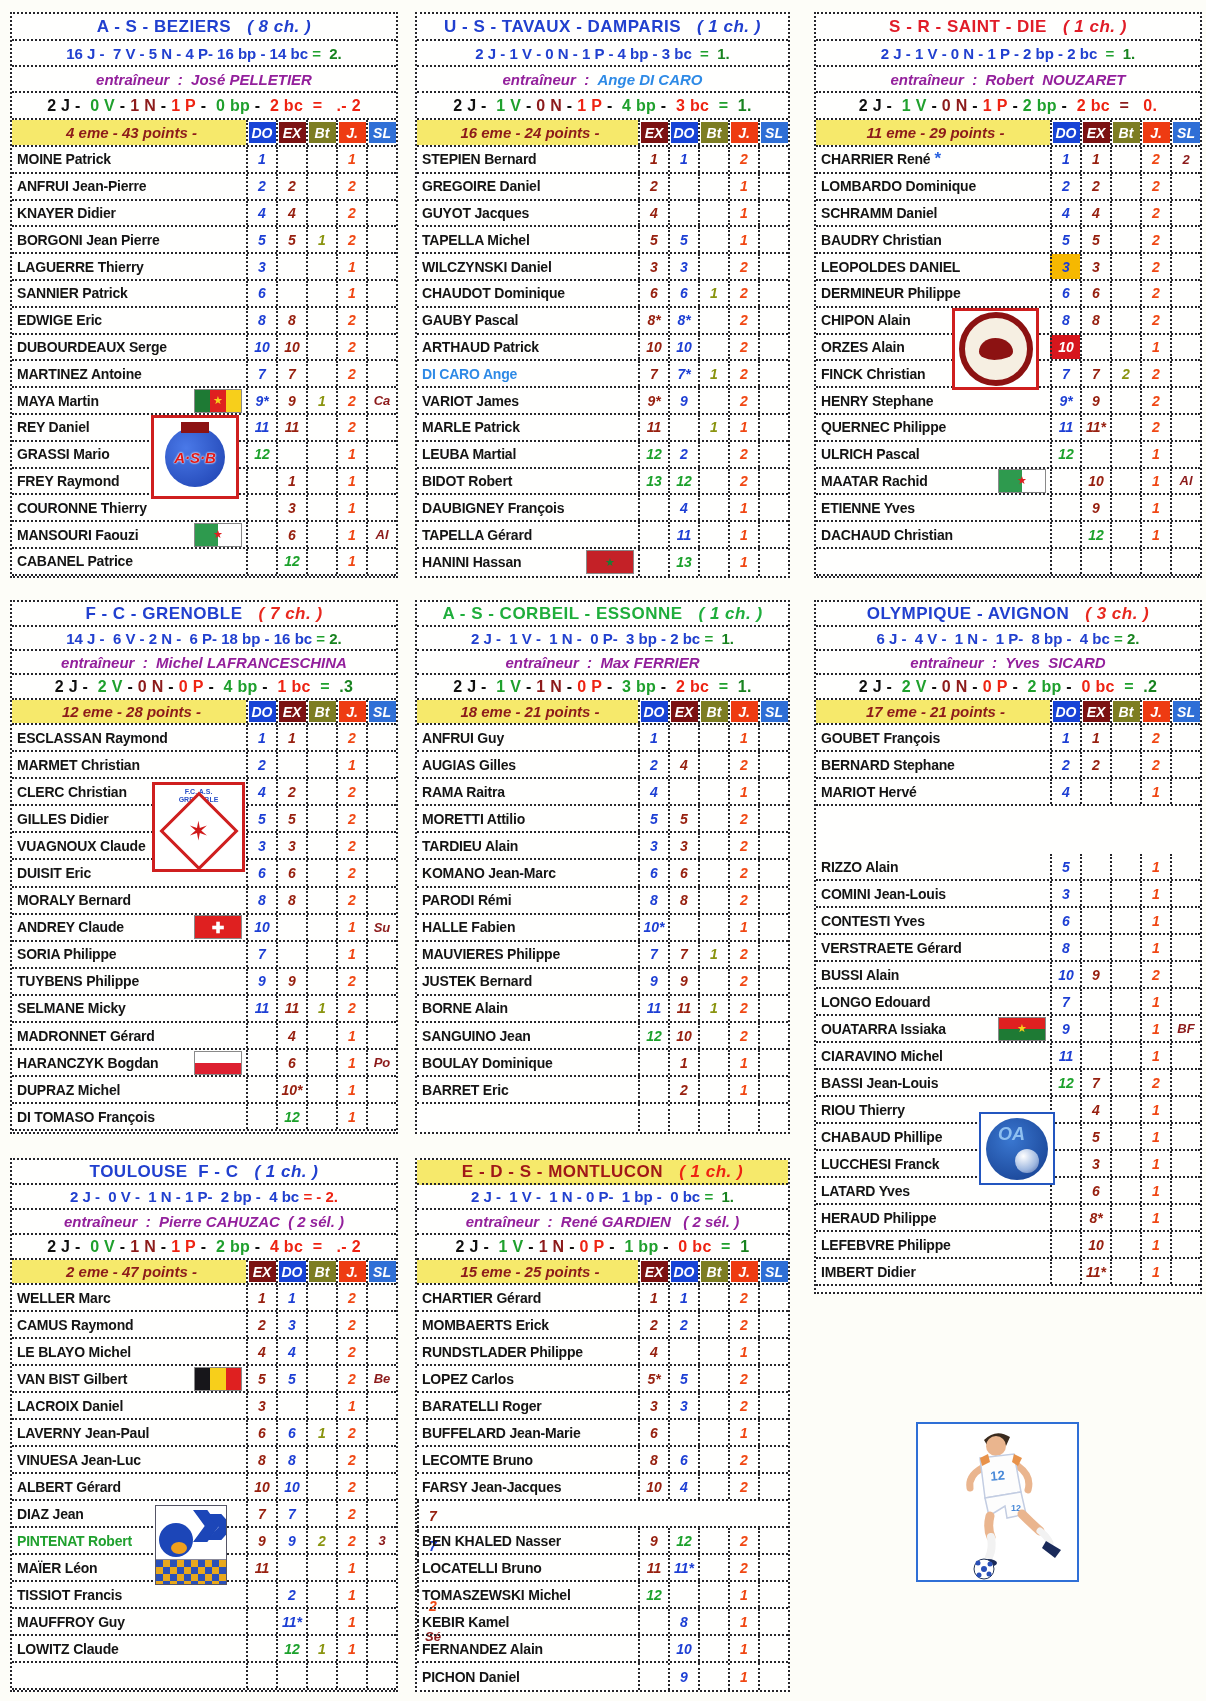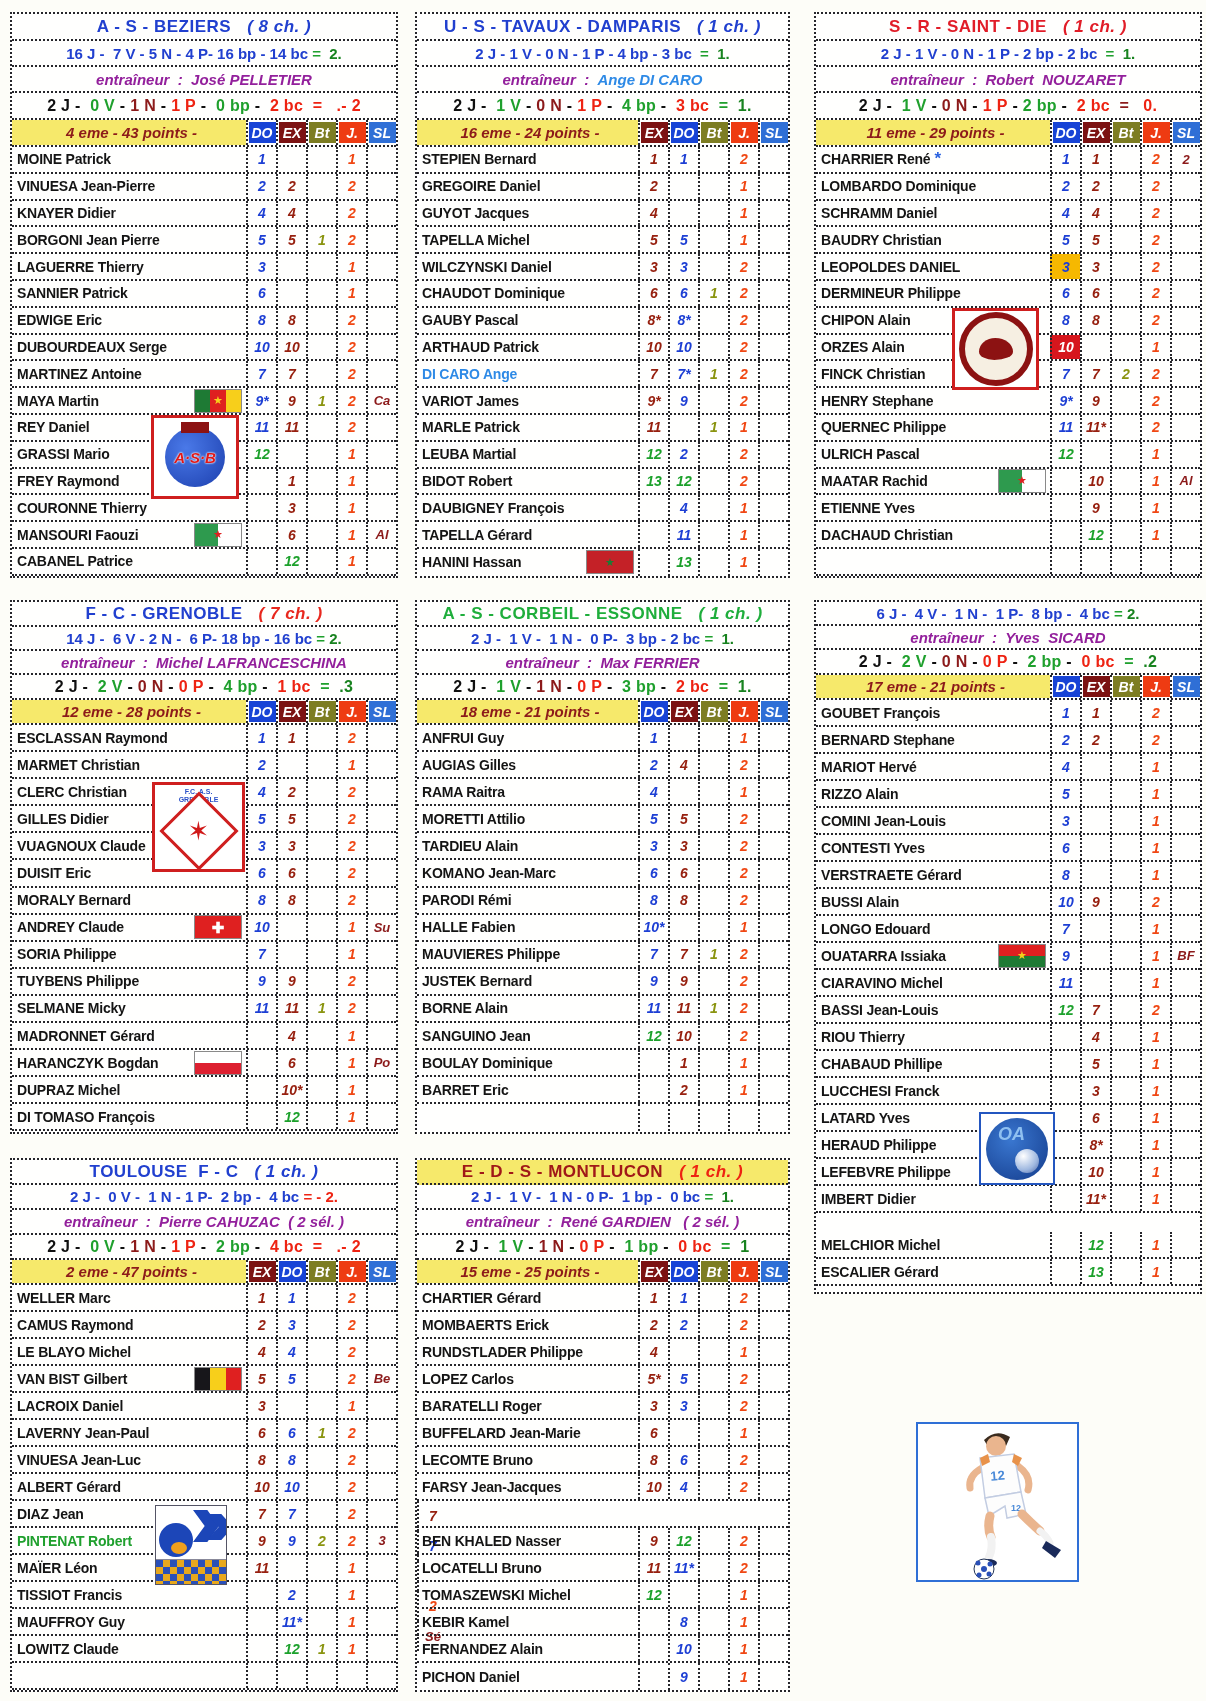--- a/index.html
+++ b/index.html
@@ -69,21 +69,21 @@
             <span class="pname">MOINE Patrick</span>
           </div>
           <div class="val-cell" style="color: rgb(29, 63, 212);">1</div>
           <div class="val-cell" style="color: rgb(151, 32, 15);"></div>
           <div class="val-cell" style="color: rgb(138, 148, 15);"></div>
           <div class="val-cell" style="color: rgb(240, 71, 19);">1</div>
           <div class="val-cell" style="color: rgb(140, 26, 26); font-size: 13px;"></div>
         </div>
         <div class="grid-row" style="height: 26.8px;">
           <div class="name-zone">
-            <span class="pname">VINUESA Jean-Pierre</span>
+            <span class="pname">ANFRUI Jean-Pierre</span>
           </div>
           <div class="val-cell" style="color: rgb(29, 63, 212);">2</div>
           <div class="val-cell" style="color: rgb(151, 32, 15);">2</div>
           <div class="val-cell" style="color: rgb(138, 148, 15);"></div>
           <div class="val-cell" style="color: rgb(240, 71, 19);">2</div>
           <div class="val-cell" style="color: rgb(140, 26, 26); font-size: 13px;"></div>
         </div>
         <div class="grid-row" style="height: 26.8px;">
           <div class="name-zone">
             <span class="pname">KNAYER Didier</span>
@@ -990,20 +990,21 @@
         <div class="grid-row" style="height: 27.1px;">
           <div class="name-zone"></div>
           <div class="val-cell"></div>
           <div class="val-cell"></div>
           <div class="val-cell"></div>
           <div class="val-cell"></div>
           <div class="val-cell"></div>
         </div>
       </div>
       <div class="block" style="left: 814px; top: 600px; width: 388px; height: 694px;">
+        <div class="hline title-line" style="height: 25px;"><span style="color: rgb(33, 64, 207);">OLYMPIQUE - AVIGNON</span><span class="title-suffix" style="color: rgb(232, 40, 30);">( 3 ch. )</span></div>
         <div class="hline season-line" style="height: 24px;"><span style="color: rgb(33, 64, 207);">6 J -  4 V -  1 N -  1 P-  8 bp -  4 bc </span><span style="color: rgb(31, 160, 45);">= </span><span style="color: rgb(24, 131, 31);">2.</span></div>
         <div class="hline coach-line" style="height: 24px;"><span style="color: rgb(147, 32, 156);">entraîneur  :  </span><span style="color: rgb(147, 32, 156);">Yves  SICARD</span></div>
         <div class="hline current-line" style="height: 25px;"><span style="color: rgb(16, 16, 16);">2 J -  </span><span style="color: rgb(31, 160, 45);">2 V</span><span style="color: rgb(16, 16, 16);"> - </span><span style="color: rgb(140, 26, 26);">0 N</span><span style="color: rgb(16, 16, 16);"> - </span><span style="color: rgb(238, 35, 18);">0 P</span><span style="color: rgb(16, 16, 16);"> -  </span><span style="color: rgb(31, 160, 45);">2 bp</span><span style="color: rgb(16, 16, 16);"> -  </span><span style="color: rgb(238, 35, 18);">0 bc</span><span style="color: rgb(31, 160, 45);">  =  </span><span style="color: rgb(24, 131, 31);">.2</span></div>
         <div class="grid-row" style="height: 25px;">
           <div class="name-zone" style="background: rgb(246, 233, 107);">
             <div class="stand-text">17 eme  -  21 points -</div>
           </div>
           <div class="val-cell">
             <div class="head-box" style="background: rgb(23, 67, 214); color: rgb(255, 255, 255);">DO</div>
           </div>
@@ -1043,21 +1044,21 @@
         <div class="grid-row" style="height: 27px;">
           <div class="name-zone">
             <span class="pname">MARIOT Hervé</span>
           </div>
           <div class="val-cell" style="color: rgb(29, 63, 212);">4</div>
           <div class="val-cell" style="color: rgb(151, 32, 15);"></div>
           <div class="val-cell" style="color: rgb(138, 148, 15);"></div>
           <div class="val-cell" style="color: rgb(240, 71, 19);">1</div>
           <div class="val-cell" style="color: rgb(140, 26, 26); font-size: 13px;"></div>
         </div>
-        <div class="grid-row" style="height: 27px;">
+        <div class="grid-row" style="height: 27px; margin-top: 48px;">
           <div class="name-zone">
             <span class="pname">RIZZO Alain</span>
           </div>
           <div class="val-cell" style="color: rgb(29, 63, 212);">5</div>
           <div class="val-cell" style="color: rgb(151, 32, 15);"></div>
           <div class="val-cell" style="color: rgb(138, 148, 15);"></div>
           <div class="val-cell" style="color: rgb(240, 71, 19);">1</div>
           <div class="val-cell" style="color: rgb(140, 26, 26); font-size: 13px;"></div>
         </div>
         <div class="grid-row" style="height: 27px;">

